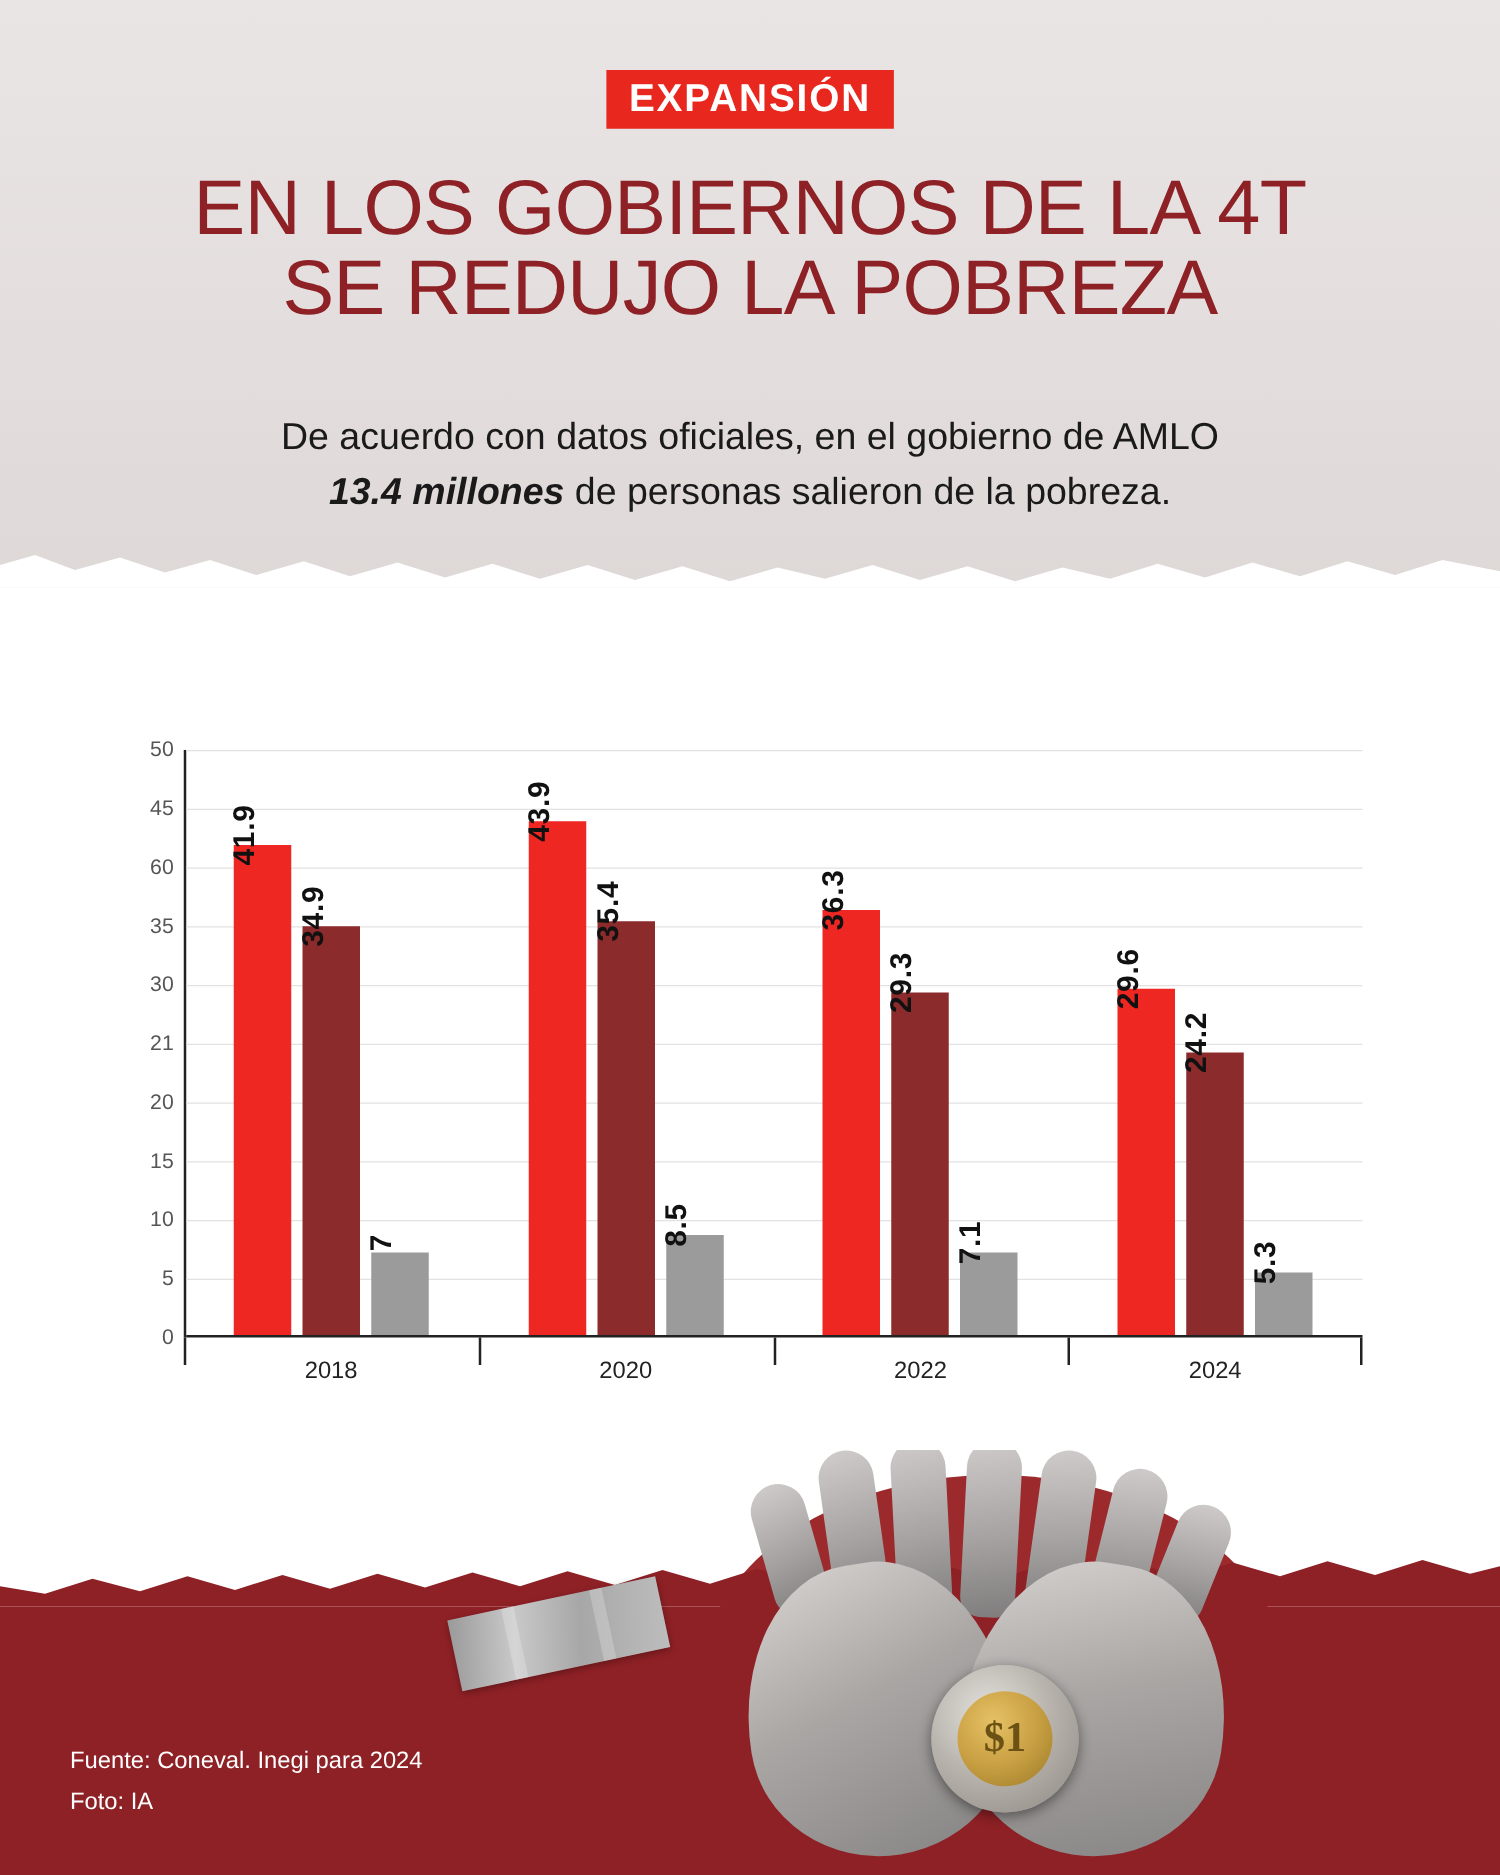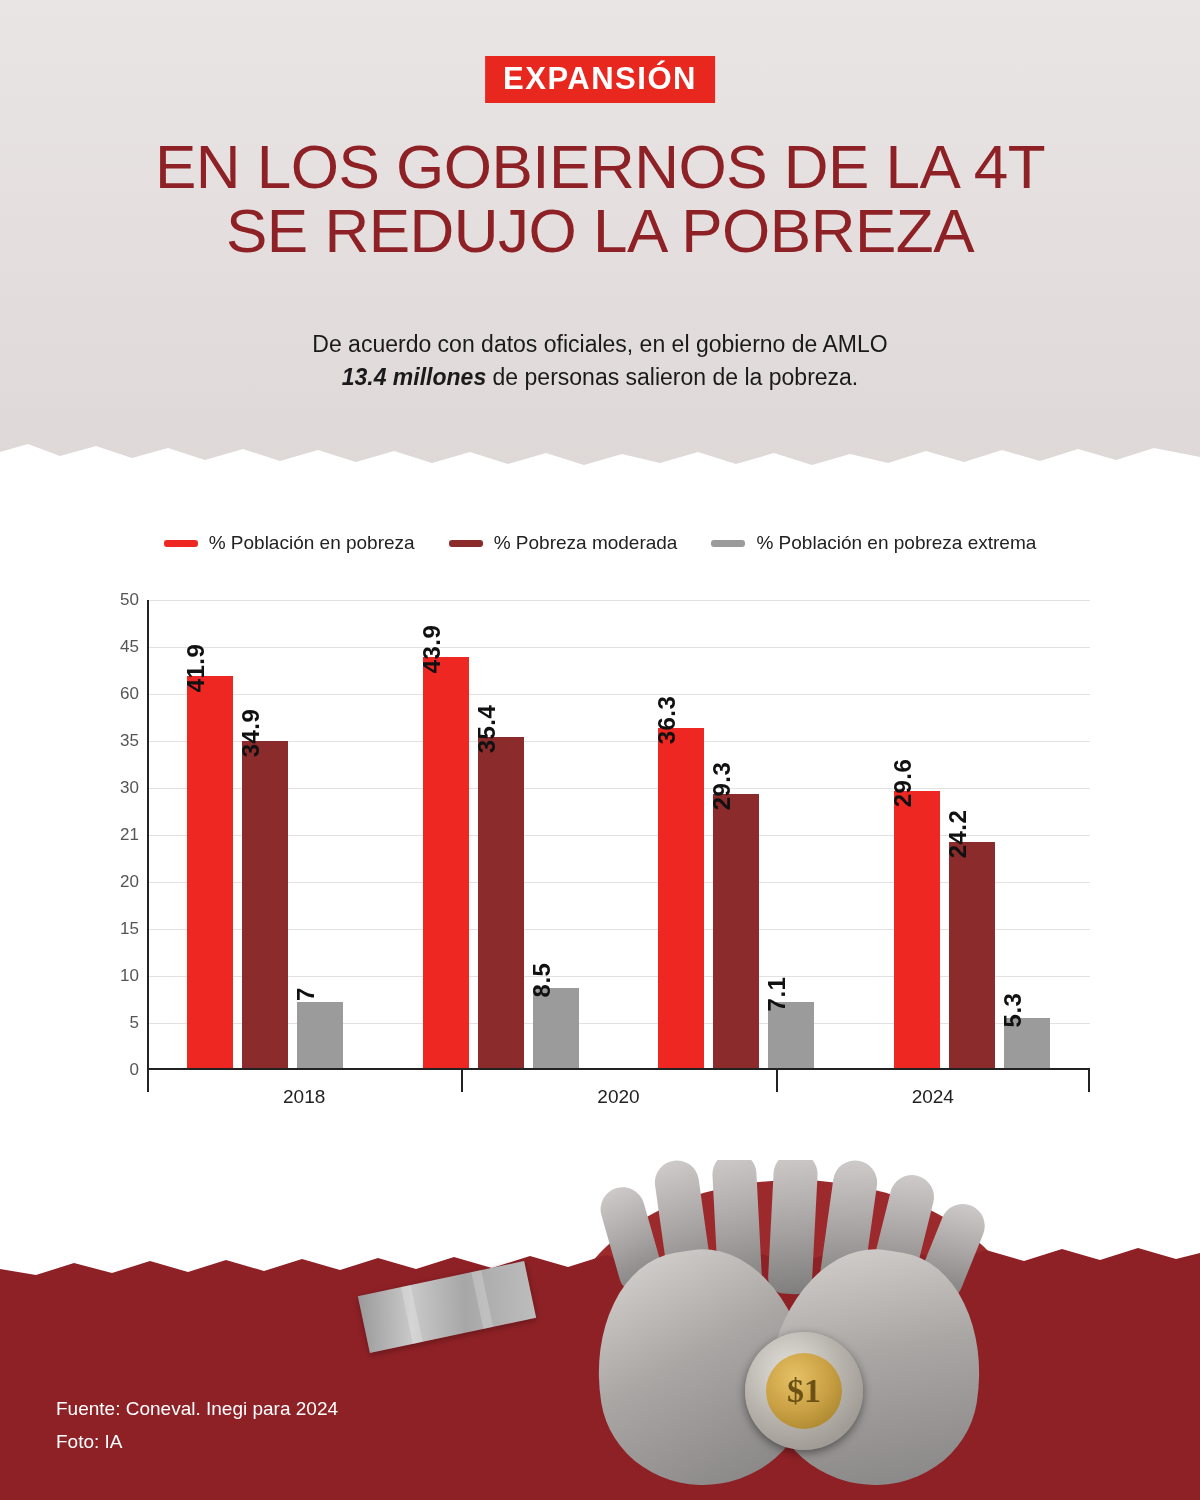--- a/index.html
+++ b/index.html
@@ -65,21 +65,21 @@
   }
   .title .line2 { display: block; }
 
   .subtitle {
     position: absolute;
     top: 328px;
     left: 0;
     width: 1200px;
     text-align: center;
     color: #1a1a1a;
-    font-size: 23px;
+    font-size: 30px;
     line-height: 1.45;
     font-family: "Liberation Sans", sans-serif;
   }
   .subtitle b { font-weight: bold; font-style: italic; }
 
   
   .chart-wrap {
     position: absolute;
     left: 0;
     top: 470px;
@@ -364,34 +364,20 @@
     <b>13.4 millones</b><span> de personas salieron de la pobreza.</span>
   </div>
 
   <svg class="header-torn" viewBox="0 0 1200 46" preserveAspectRatio="none">
     <path d="M0,22 L28,14 L60,26 L96,16 L132,28 L168,18 L205,30 L243,19 L280,31 L318,20 L356,32 L394,21 L432,33 L470,22 L508,34 L546,23 L584,35 L622,24 L660,33 L698,22 L736,34 L774,23 L812,35 L850,24 L888,33 L926,21 L964,32 L1002,20 L1040,31 L1078,19 L1116,30 L1154,18 L1200,27 L1200,46 L0,46 Z" fill="#ffffff"></path>
   </svg>
 </div>
 
 <div class="chart-wrap">
 
-  <div class="legend">
-    <div class="legend-item">
-      <span class="legend-swatch" style="background:#ee2722"></span>
-      <span>% Población en pobreza</span>
-    </div>
-    <div class="legend-item">
-      <span class="legend-swatch" style="background:#8c2b2b"></span>
-      <span>% Pobreza moderada</span>
-    </div>
-    <div class="legend-item">
-      <span class="legend-swatch" style="background:#9b9b9b"></span>
-      <span>% Población en pobreza extrema</span>
-    </div>
-  </div>
 
   <div class="plot">
     <div class="y-axis-labels">
       <span class="y-label" style="top:0%">50</span>
       <span class="y-label" style="top:10%">45</span>
       <span class="y-label" style="top:20%">60</span>
       <span class="y-label" style="top:30%">35</span>
       <span class="y-label" style="top:40%">30</span>
       <span class="y-label" style="top:50%">21</span>
       <span class="y-label" style="top:60%">20</span>
@@ -465,20 +451,21 @@
         </div>
       </div>
 
     </div>
   </div>
 
   <div class="x-axis">
     <div class="x-tick-row">
       <div class="x-cell">2018</div>
       <div class="x-cell">2020</div>
+      <div class="x-cell">2022</div>
       <div class="x-cell">2024</div>
     </div>
   </div>
 
 </div>
 
 <div class="footer">
   <div class="red-circle"></div>
   <div class="footer-red"></div>
   <svg class="footer-torn" viewBox="0 0 1200 40" preserveAspectRatio="none">

